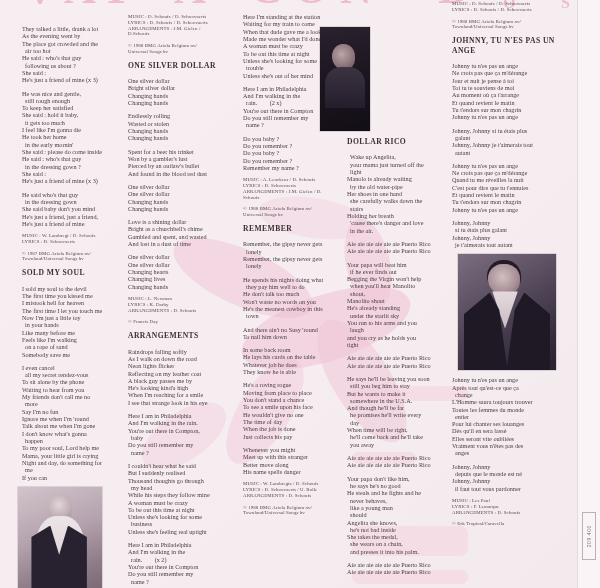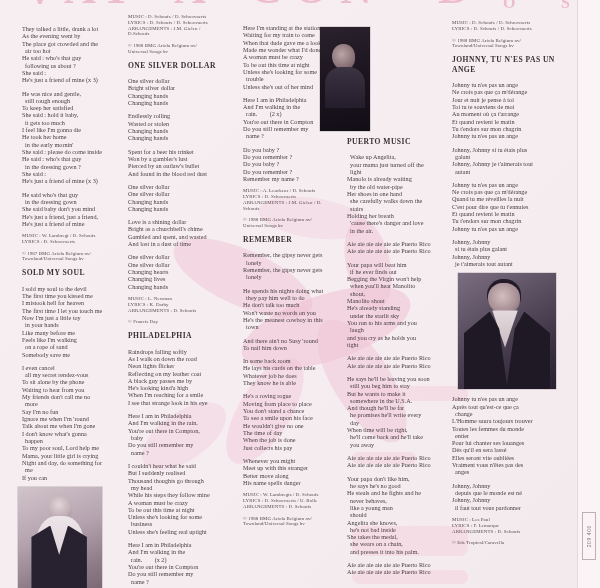--- a/index.html
+++ b/index.html
@@ -227,21 +227,21 @@
           <div class="line">Changing hands</div>
         </div>
         <div class="credits">
           <div class="line">MUSIC : L. Newman</div>
           <div class="line">LYRICS : K. Darby</div>
           <div class="line">ARRANGEMENTS : D. Schoufs</div>
         </div>
         <div class="credits">
           <div class="line">© Francis Day</div>
         </div>
-        <h2 class="heading">PHILADELPHIA</h2>
+        <h2 class="heading">ARRANGEMENTS</h2>
         <div class="stanza">
           <div class="line">Raindrops falling softly</div>
           <div class="line">As I walk on down the road</div>
           <div class="line">Neon lights flicker</div>
           <div class="line">Reflecting on my leather coat</div>
           <div class="line">A black guy passes me by</div>
           <div class="line">He's looking kind'a high</div>
           <div class="line">When I'm reaching for a smile</div>
           <div class="line">I see that strange look in his eye</div>
         </div>
@@ -267,21 +267,21 @@
         </div>
         <div class="stanza">
           <div class="line">Here I am in Philadelphia</div>
           <div class="line">And I'm walking in the</div>
           <div class="line">  rain.        (x 2)</div>
           <div class="line">You're out there in Compton</div>
           <div class="line">Do you still remember my</div>
           <div class="line">  name ?</div>
         </div>
       </div>
-      <div class="column" style="left: 243px; top: 24px; width: 102px;">
+      <div class="column" style="left: 243px; top: 13px; width: 102px;">
         <div class="stanza">
           <div class="line">Here I'm standing at the station</div>
           <div class="line">Waiting for my train to come</div>
           <div class="line">When that dude gave me a look</div>
           <div class="line">Made me wonder what I'd done</div>
           <div class="line">A woman must be crazy</div>
           <div class="line">To be out this time at night</div>
           <div class="line">Unless she's looking for some</div>
           <div class="line">  trouble</div>
           <div class="line">Unless she's out of her mind</div>
@@ -356,21 +356,21 @@
           <div class="line">MUSIC : W. Lambregts / D. Schoufs</div>
           <div class="line">LYRICS : D. Schoovaerts / U. Bolle</div>
           <div class="line">ARRANGEMENTS : D. Schoufs</div>
         </div>
         <div class="credits">
           <div class="line">© 1988 BMG Ariola Belgium nv/</div>
           <div class="line">Townland/Universal Songs bv</div>
         </div>
       </div>
       <div class="column" style="left: 347px; top: 134px; width: 122px;">
-        <h2 class="heading">PUERTO MUSIC</h2>
+        <h2 class="heading">DOLLAR RICO</h2>
         <div class="stanza">
           <div class="line">  Wake up Angelita,</div>
           <div class="line">  your mama just turned off the</div>
           <div class="line">  light</div>
           <div class="line">Manolo is already waiting</div>
           <div class="line">  by the old water-pipe</div>
           <div class="line">Her shoes in one hand</div>
           <div class="line">  she carefully walks down the</div>
           <div class="line">  stairs</div>
           <div class="line">Holding her breath</div>
@@ -426,21 +426,21 @@
           <div class="line">  he's not bad inside</div>
           <div class="line">She takes the medal,</div>
           <div class="line">  she wears on a chain,</div>
           <div class="line">  and presses it into his palm.</div>
         </div>
         <div class="stanza">
           <div class="line">Aie aie aie aie aie aie Puerto Rico</div>
           <div class="line">Aie aie aie aie aie aie Puerto Rico</div>
         </div>
       </div>
-      <div class="column" style="left: 452px; top: 20px; width: 118px;">
+      <div class="column" style="left: 452px; top: 1px; width: 118px;">
         <div class="credits">
           <div class="line">MUSIC : D. Schoufs / D. Schoovaerts</div>
           <div class="line">LYRICS : D. Schoufs / D. Schoovaerts</div>
         </div>
         <div class="credits">
           <div class="line">© 1988 BMG Ariola Belgium nv/</div>
           <div class="line">Townland/Universal Songs bv</div>
         </div>
         <h2 class="heading">JOHNNY, TU N'ES PAS UN ANGE</h2>
         <div class="stanza">

